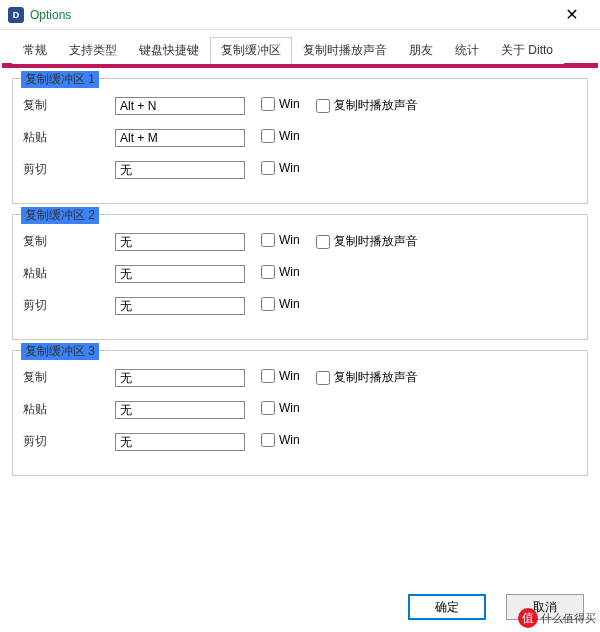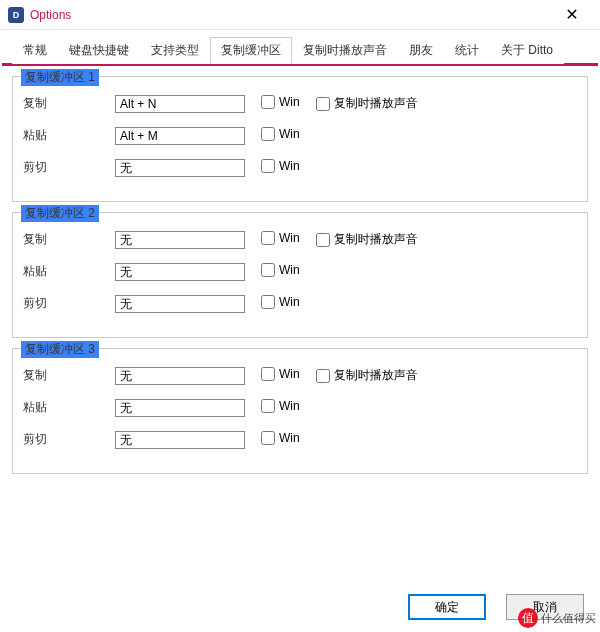--- a/index.html
+++ b/index.html
@@ -27,35 +27,35 @@
       background: #2b4c8c;
       border-radius: 3px;
       margin-right: 6px;
       display: inline-flex;
       align-items: center;
       justify-content: center;
       color: #fff;
       font-size: 9px;
       font-weight: bold;
     }
-    .title-text { color: #be185d; }
+    .title-text { color: #15803d; }
     .close-btn {
       margin-left: auto;
       width: 40px;
       height: 30px;
       display: flex;
       align-items: center;
       justify-content: center;
       font-size: 16px;
       cursor: pointer;
     }
     .tabs {
       display: flex;
       padding: 6px 10px 0 10px;
-      border-bottom: 3px solid #be185d;
+      border-bottom: 5px solid #be185d;
       margin: 0 2px;
     }
     .tab {
       padding: 4px 10px;
       border: 1px solid transparent;
       border-bottom: none;
       cursor: pointer;
       color: #333;
       position: relative;
       top: 1px;
@@ -159,22 +159,22 @@
 <body>
 
 <div class="titlebar">
   <span class="app-icon">D</span>
   <span class="title-text">Options</span>
   <span class="close-btn">✕</span>
 </div>
 
 <div class="tabs" id="tabs">
     <div class="tab">常规</div>
+    <div class="tab">支持类型</div>
     <div class="tab">键盘快捷键</div>
-    <div class="tab">支持类型</div>
     <div class="tab active">复制缓冲区</div>
     <div class="tab">复制时播放声音</div>
     <div class="tab">朋友</div>
     <div class="tab">统计</div>
     <div class="tab">关于 Ditto</div>
   </div>
 
 <div class="content" id="content">
     <div class="group">
       <div class="group-title">复制缓冲区 1</div>

